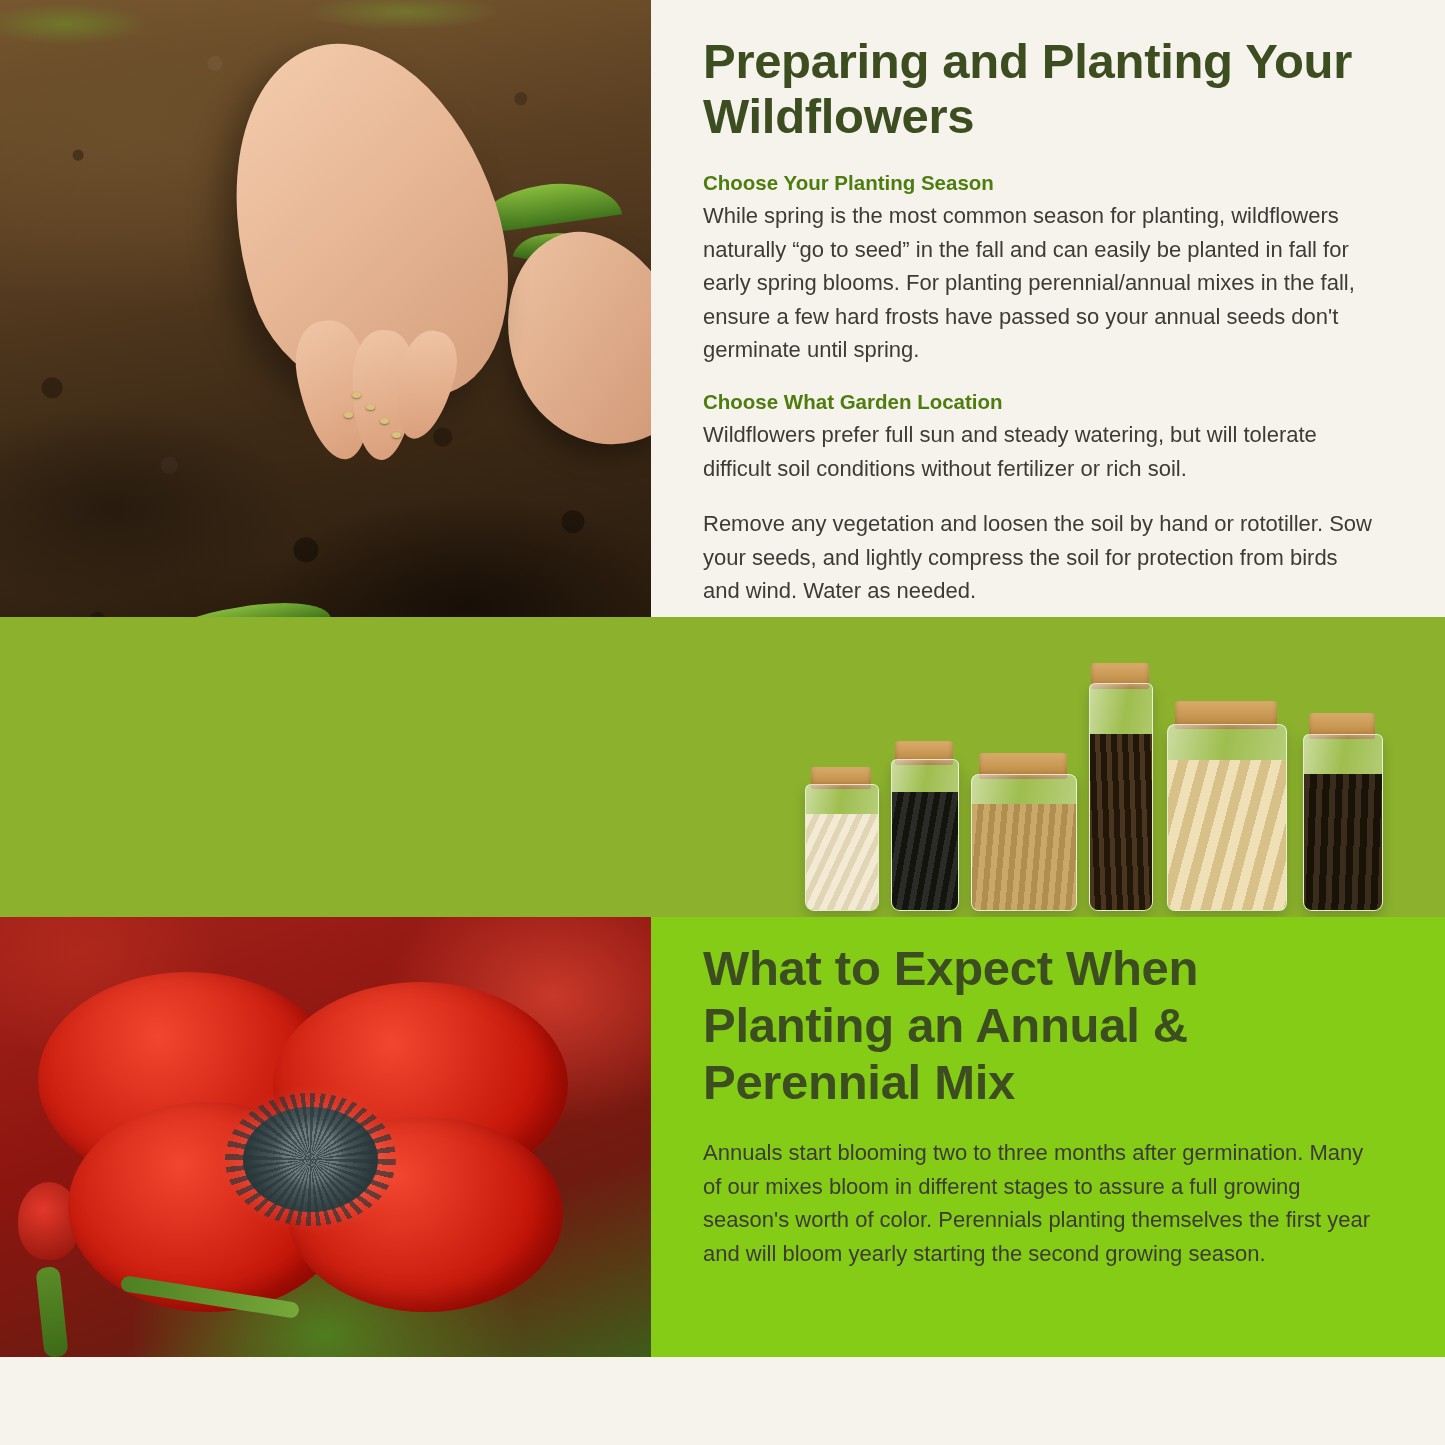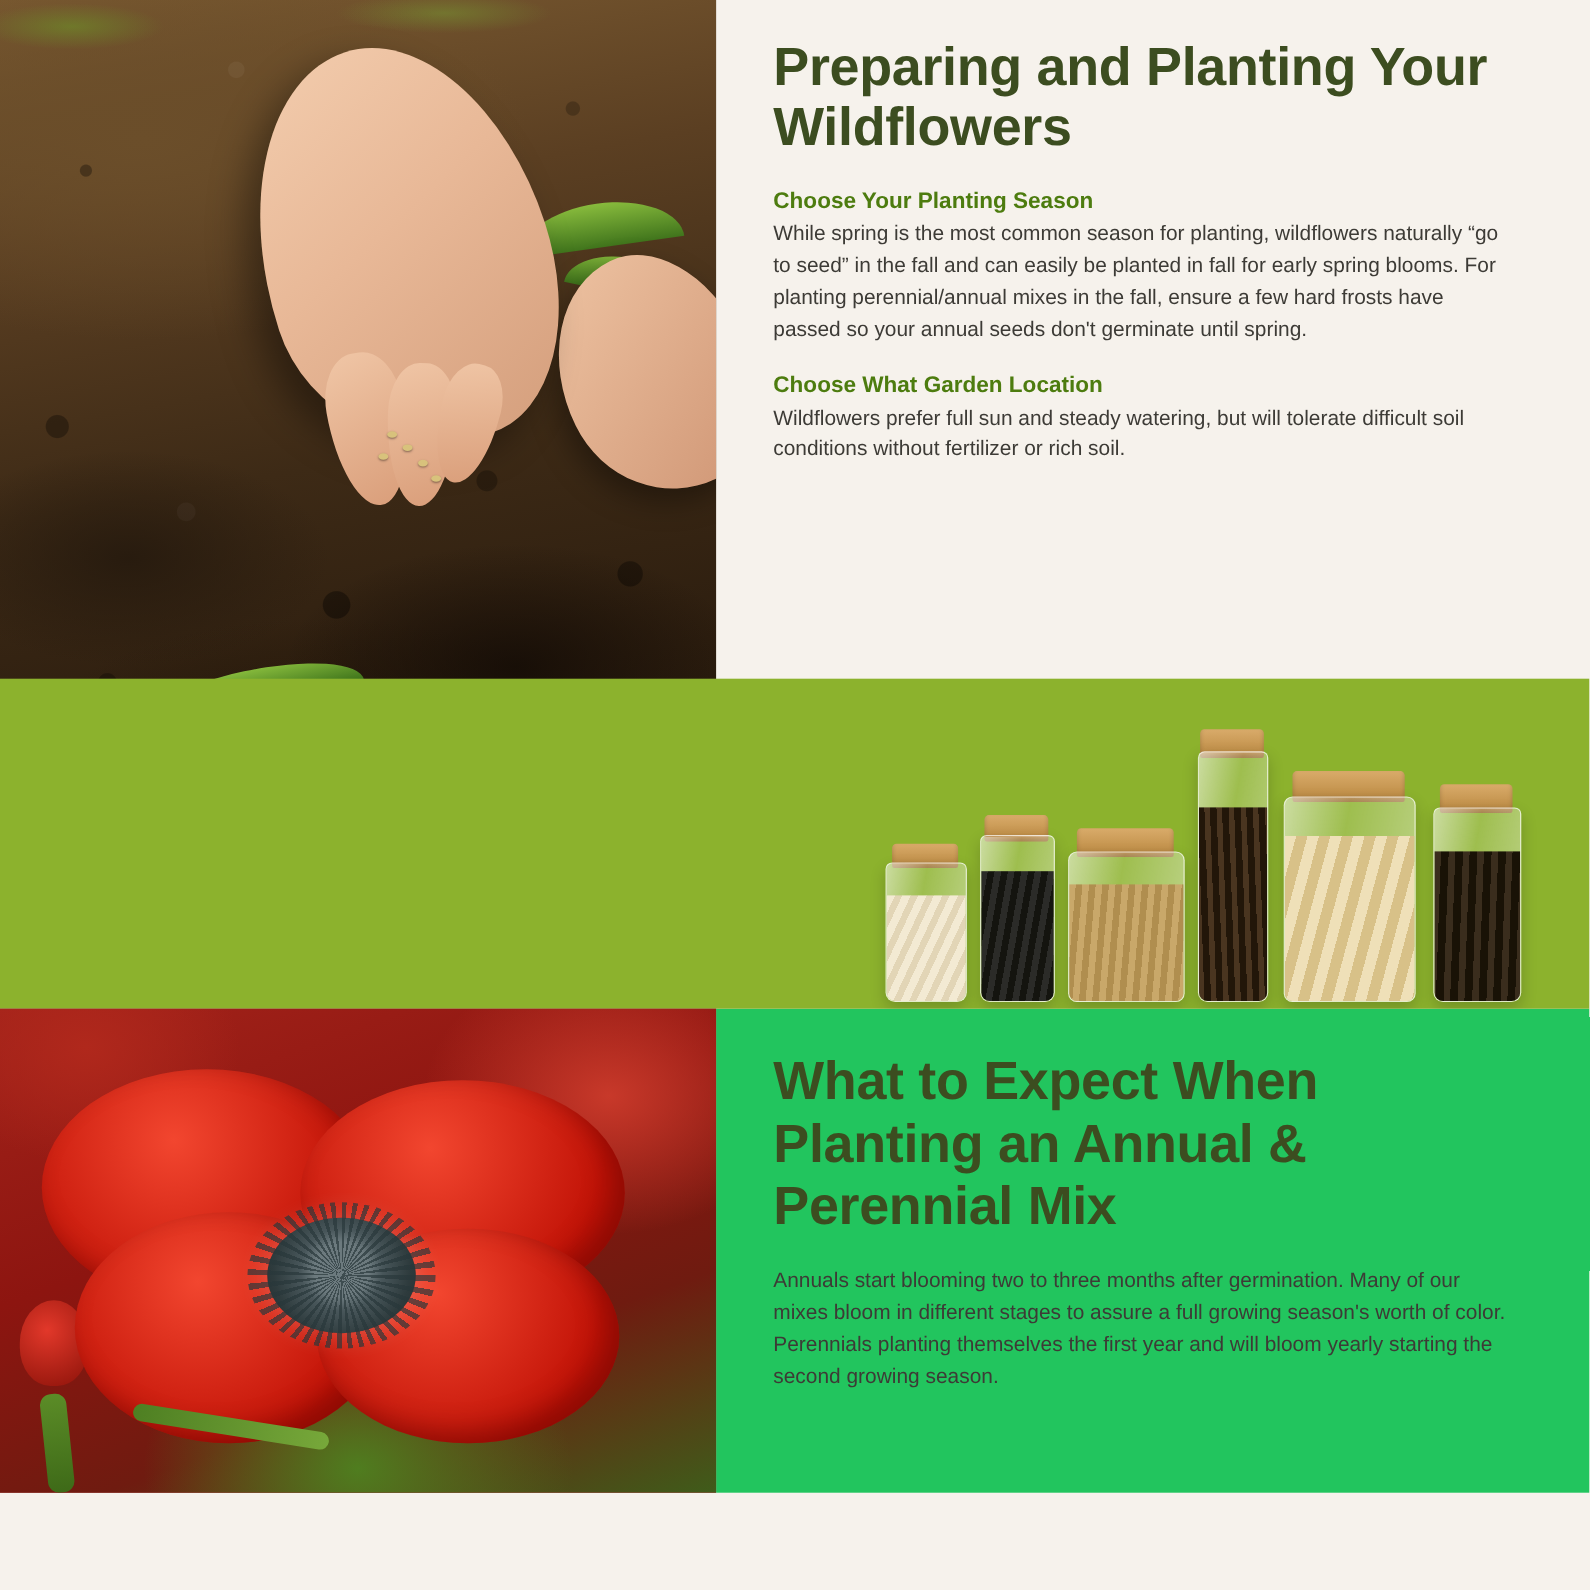--- a/index.html
+++ b/index.html
@@ -130,21 +130,21 @@
   }
   .sub-head {
     color: #4d7c0f;
     font-size: 20.5px;
     font-weight: bold;
     margin: 0 0 3px 0;
     line-height: 1.3;
   }
   .body-text {
     color: #3d3b36;
-    font-size: 19px;
+    font-size: 22px;
     line-height: 1.52;
     margin: 0 12px 22px 0;
   }
   .body-text:last-child { margin-bottom: 0; }
 
   
   .section-two {
     position: relative;
     height: 300px;
     background: #8cb22d;
@@ -293,23 +293,23 @@
   .stem2 {
     position: absolute;
     left: 40px; top: 350px;
     width: 24px; height: 90px;
     background: linear-gradient(180deg, #5b8c27, #3e6a18);
     border-radius: 10px;
     transform: rotate(-6deg);
   }
   .text-col-three {
     flex: 1;
-    padding: 38px 58px 0 52px;
+    padding: 23px 58px 0 52px;
     box-sizing: border-box;
-    background: #22c55e;
+    background: #84cc16;
   }
   .title-three {
     color: #3c4d20;
     font-size: 49px;
     line-height: 1.16;
     font-weight: bold;
     margin: 0 0 26px 0;
     letter-spacing: -0.3px;
   }
 </style>
@@ -342,20 +342,21 @@
 
     <div class="text-col-one">
       <h1 class="title-dark">Preparing and Planting Your Wildflowers</h1>
 
       <p class="sub-head">Choose Your Planting Season</p>
       <p class="body-text">While spring is the most common season for planting, wildflowers naturally “go to seed” in the fall and can easily be planted in fall for early spring blooms. For planting perennial/annual mixes in the fall, ensure a few hard frosts have passed so your annual seeds don't germinate until spring.</p>
 
       <p class="sub-head">Choose What Garden Location</p>
       <p class="body-text">Wildflowers prefer full sun and steady watering, but will tolerate difficult soil conditions without fertilizer or rich soil.</p>
 
+      <p class="body-text">Remove any vegetation and loosen the soil by hand or rototiller. Sow your seeds, and lightly compress the soil for protection from birds and wind. Water as needed.</p>
     </div>
   </div>
 
   <div class="section-two">
 
     <div class="jars">
       <div class="cork cork1"></div>
       <div class="jar jar1">
           <div class="fill"></div>
         </div>

